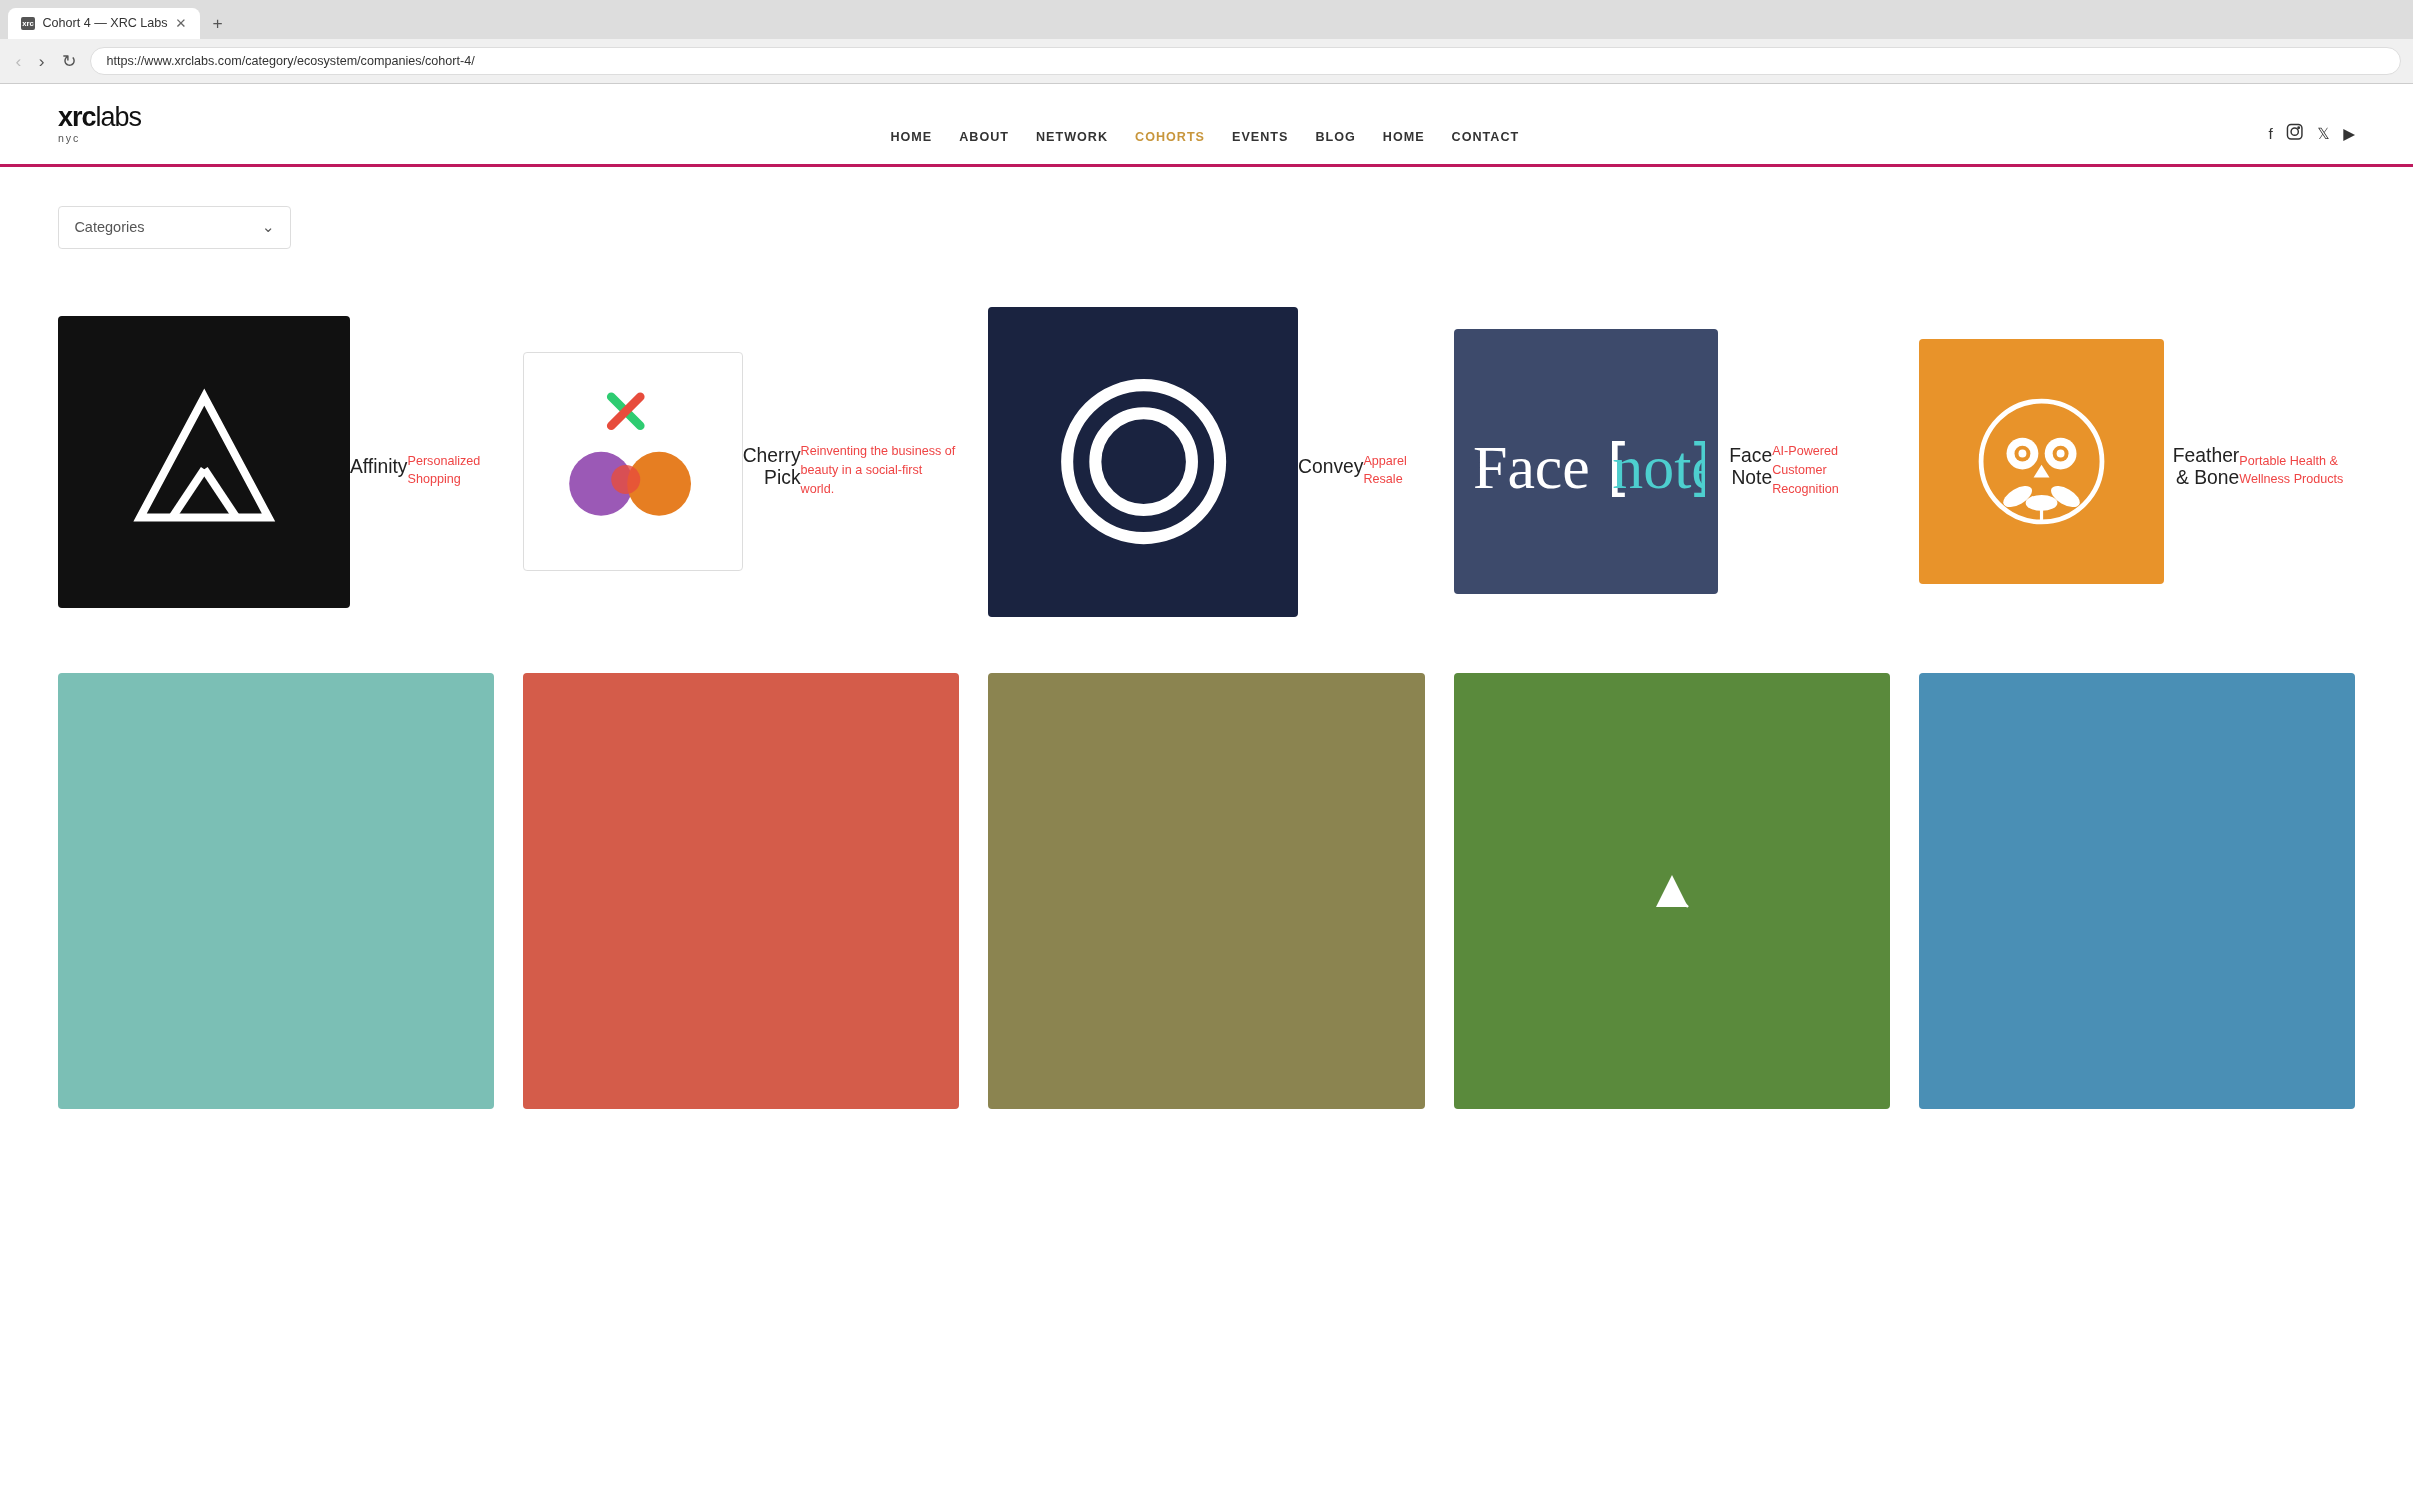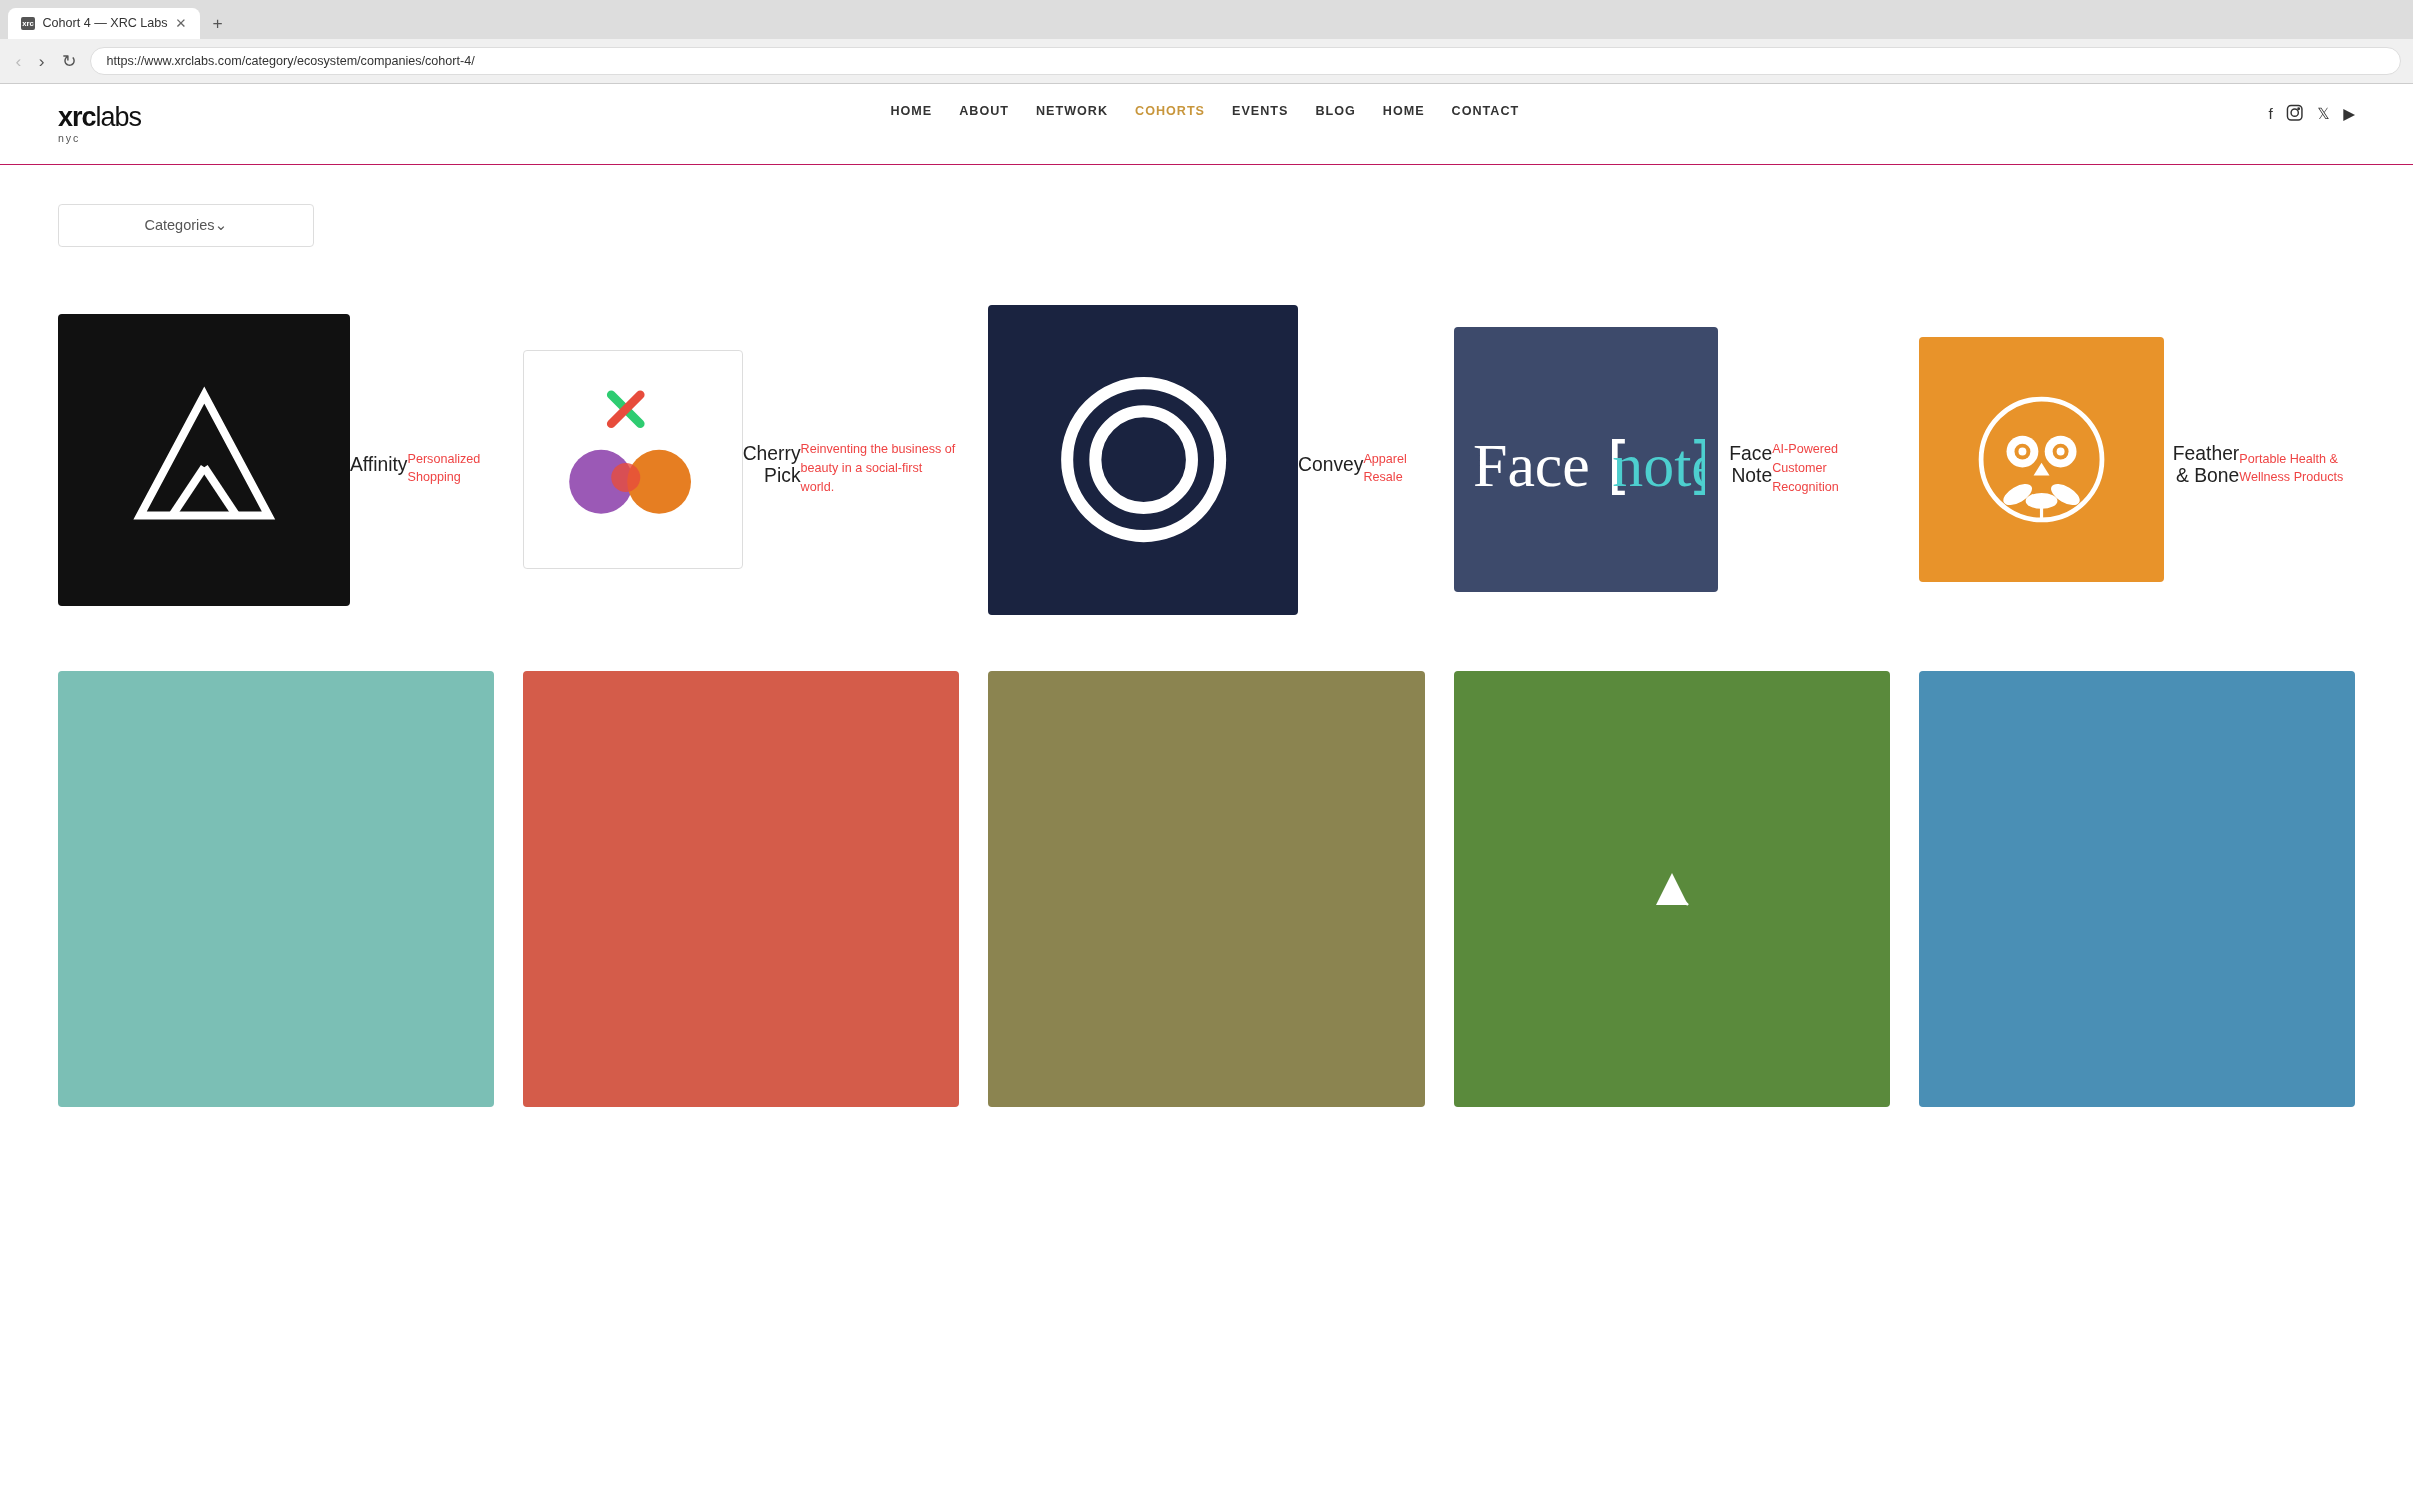--- a/index.html
+++ b/index.html
@@ -83,24 +83,24 @@
 
     
     .page {
       background: white;
       min-height: calc(100vh - 77px);
     }
 
     
     .site-header {
       display: flex;
-      align-items: flex-start;
+      align-items: flex-end;
       justify-content: space-between;
       padding: 19.3px 58px;
-      border-bottom: 1px solid #be185d;
+      border-bottom: 3px solid #be185d;
     }
     .logo {
       display: flex;
       flex-direction: column;
       align-items: flex-start;
     }
     .logo-main {
       font-size: 27px;
       font-weight: 900;
       letter-spacing: -1px;
@@ -153,25 +153,25 @@
     .page-subtitle {
       font-size: 15.4px;
       color: #555;
       margin-bottom: 35px;
     }
 
     
     .categories-dropdown {
       display: flex;
       align-items: center;
-      justify-content: center;
+      justify-content: space-between;
       border: 1px solid #ddd;
       border-radius: 3.9px;
       padding: 11.6px 15.4px;
-      width: 256px;
+      width: 233px;
       cursor: pointer;
       background: white;
       margin-bottom: 58px;
     }
     .categories-label {
       font-size: 14.5px;
       color: #555;
     }
     .chevron-down {
       font-size: 15.4px;

